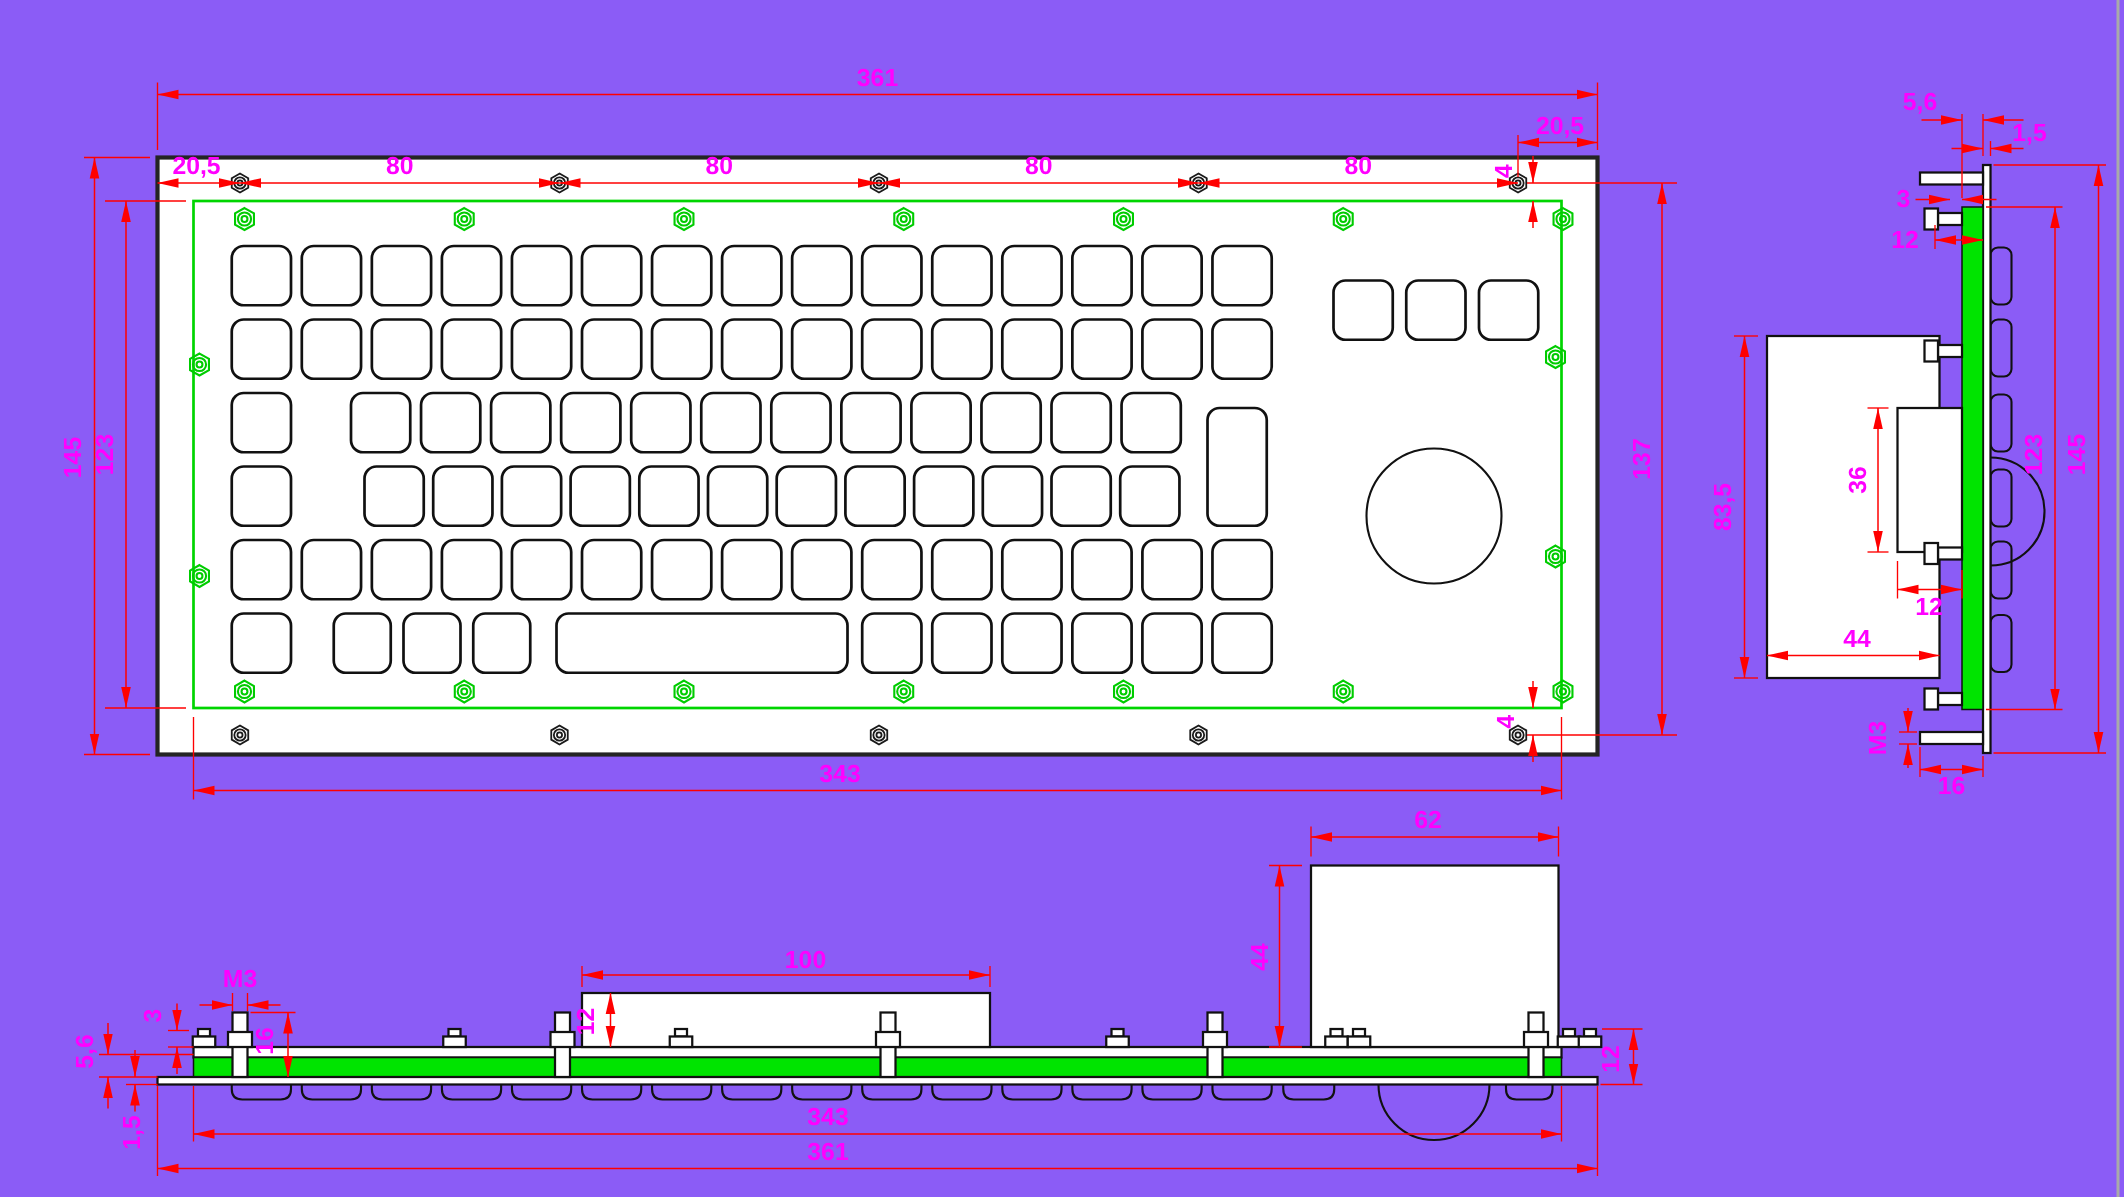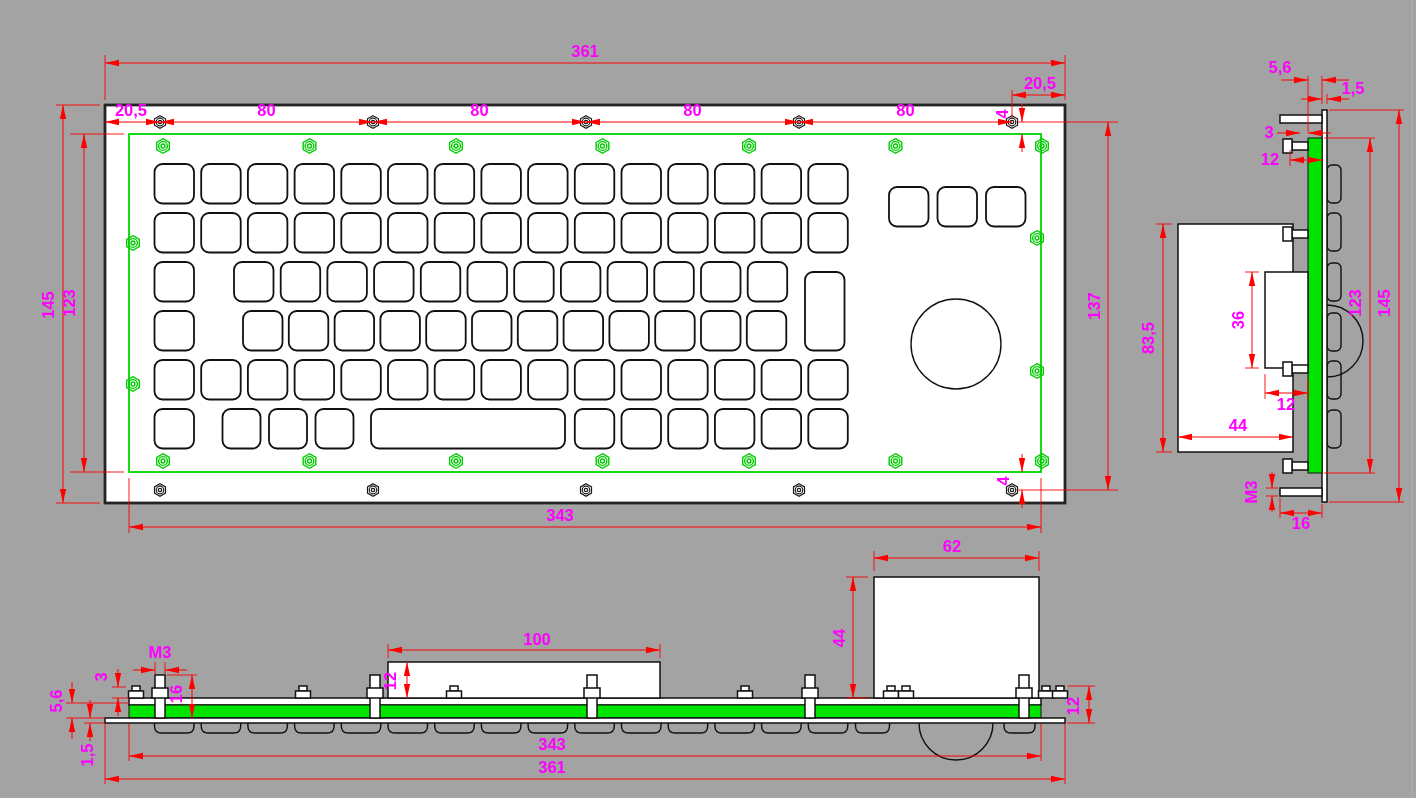--- a/index.html
+++ b/index.html
@@ -1,16 +1,16 @@
 <!DOCTYPE html>
 <html><head>
 <meta charset="utf-8">
 <style>
   html,body{margin:0;padding:0;background:#ffffff;}
-  #stage{position:relative;width:1416px;height:798px;background:#a3a3a3;overflow:hidden;
+  #stage{position:relative;width:1416px;height:798px;background:#8b5cf6;overflow:hidden;
          font-family:"Liberation Sans",sans-serif;}
   svg{position:absolute;left:0;top:0;}
   .panel{fill:#ffffff;stroke:#242424;stroke-width:2.8;}
   .cutout{fill:none;stroke:#00d500;stroke-width:1.8;}
   .key{fill:#ffffff;stroke:#111111;stroke-width:1.8;}
   .part{fill:#ffffff;stroke:#111111;stroke-width:1.5;}
   .partl{fill:none;stroke:#111111;stroke-width:1.4;}
   .pcb{fill:#00e400;stroke:#111111;stroke-width:1;}
   .holeln{fill:none;stroke:#1a1a1a;stroke-width:1.2;}
   .nutln{fill:none;stroke:#00cc00;stroke-width:1.4;}

